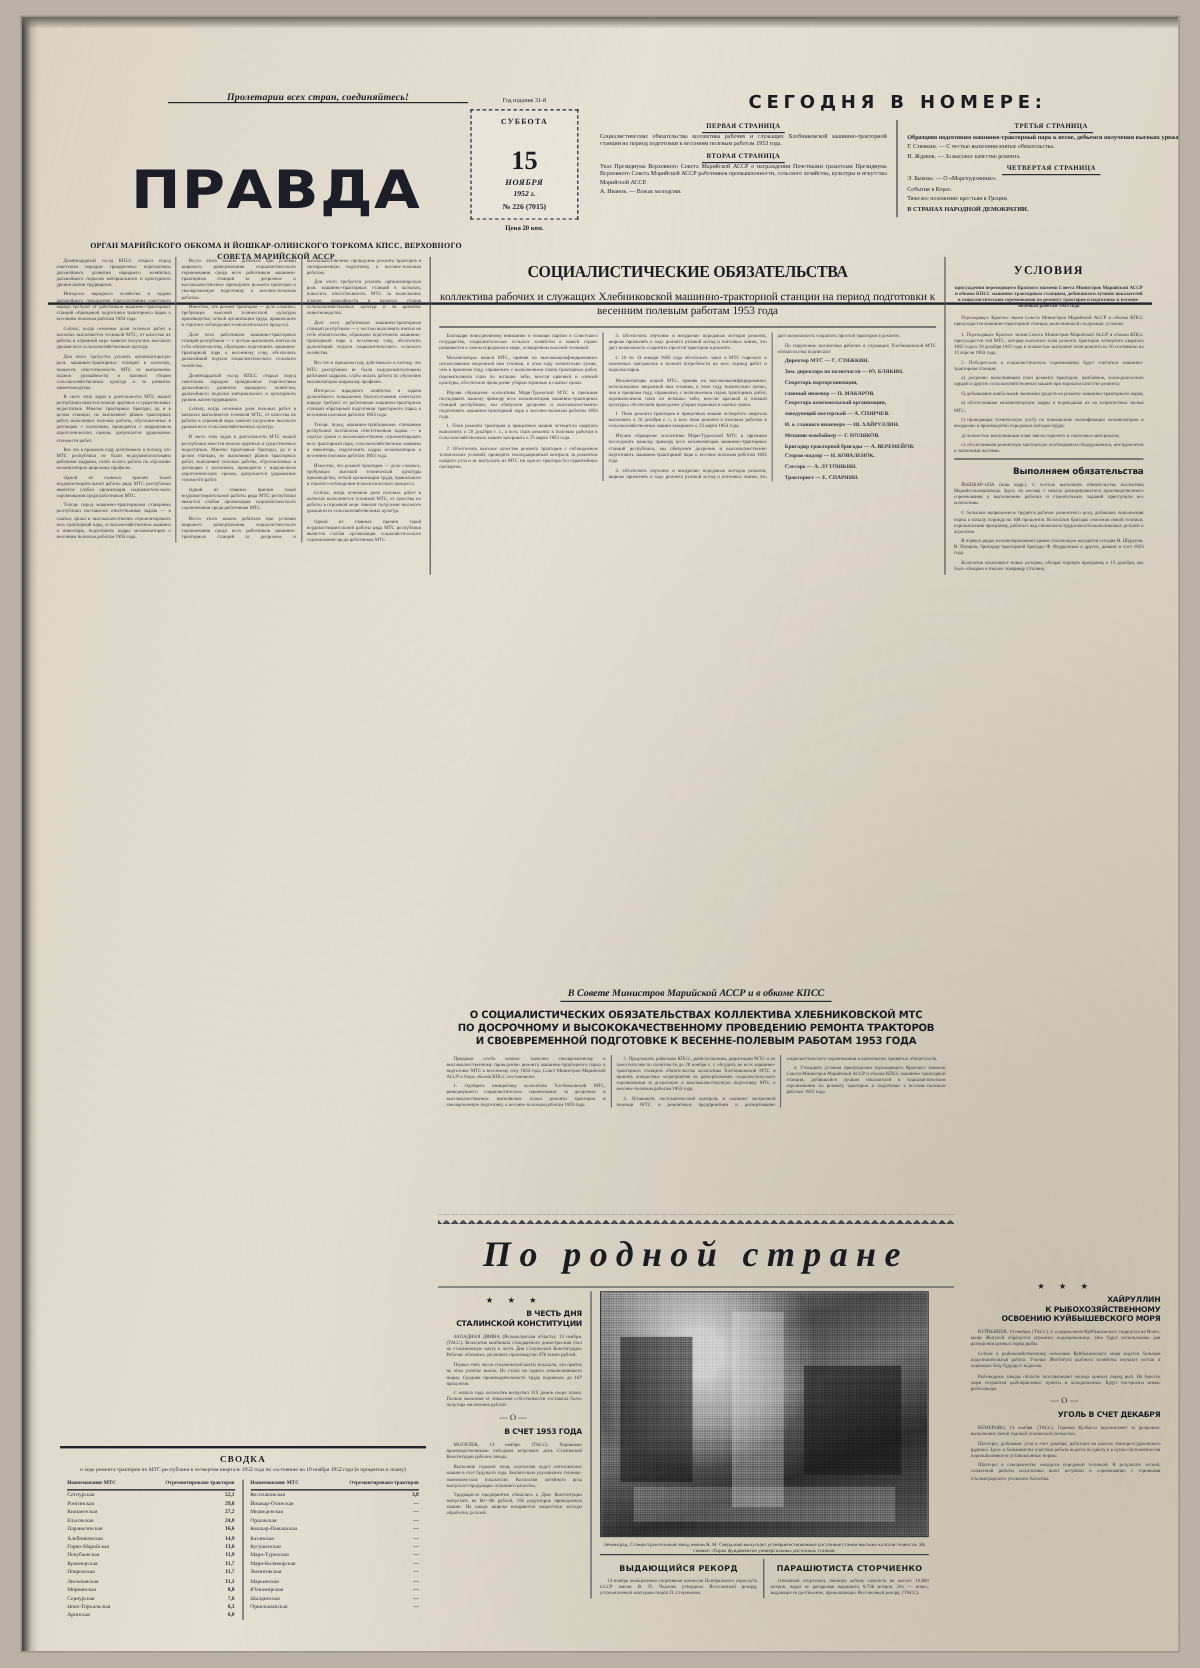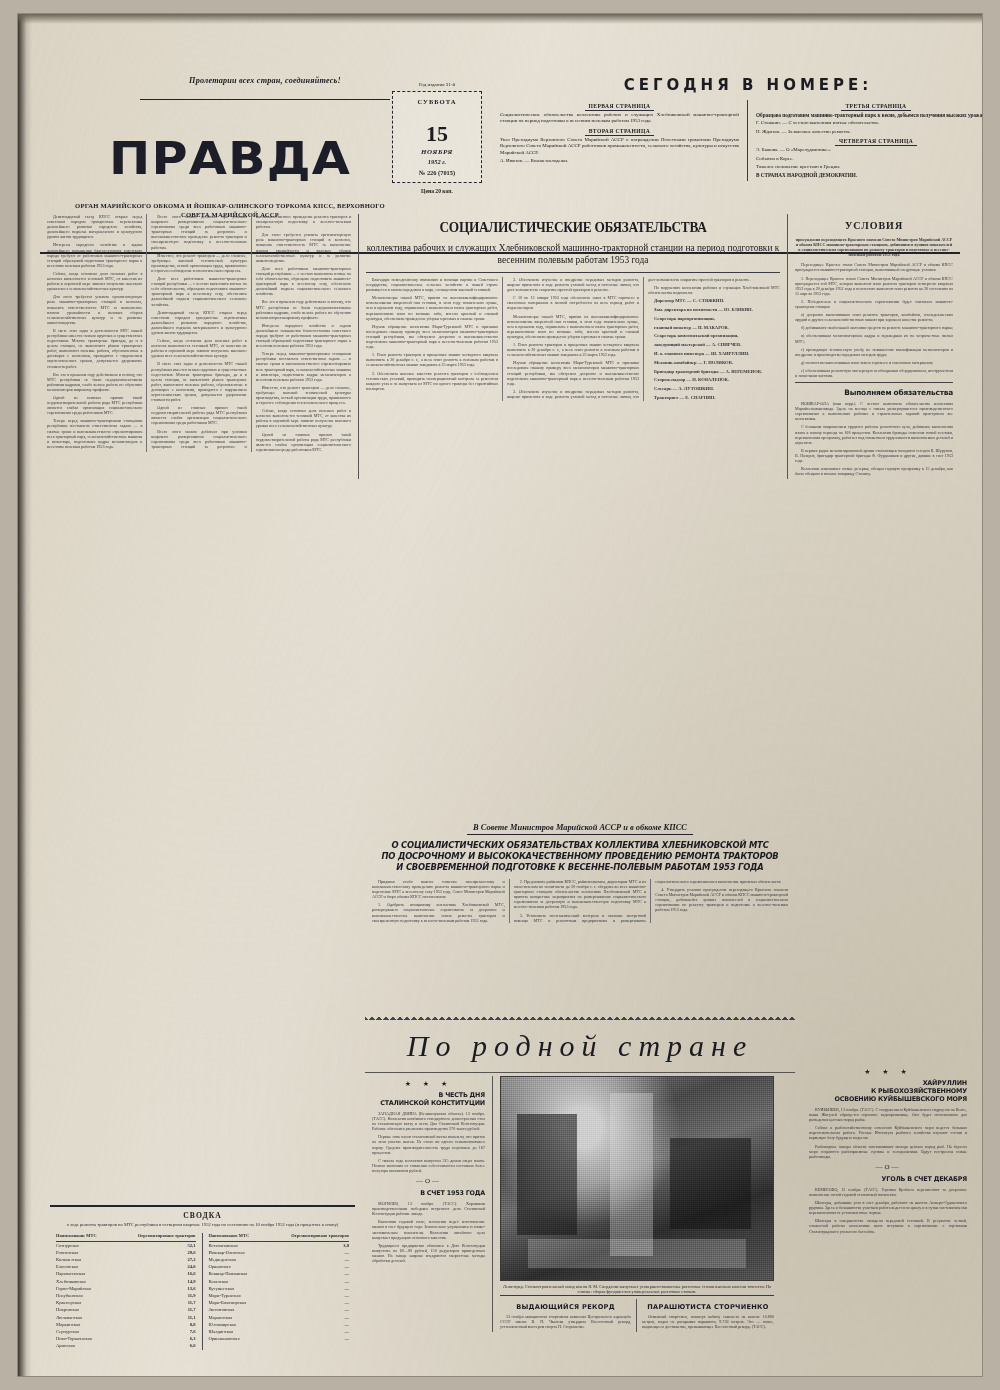--- a/index.html
+++ b/index.html
@@ -31,21 +31,21 @@
   .tiny{font-size:4.1px;line-height:5.1px;text-align:justify;color:#2a2a32;}
   .tiny p{margin:0 0 3px 0;text-indent:6px;}
   .blur{filter:blur(.22px);opacity:.93;}
   .ctr{text-align:center;}
 
   
   #masthead{position:absolute;left:0;top:0;width:964px;height:176px;}
   #slogan{
     position:absolute;left:100px;top:52px;width:250px;
     text-align:center;font-style:italic;font-weight:bold;font-size:8.2px;
-    border-bottom:1.6px solid #22222c;padding-bottom:14px;letter-spacing:.2px;
+    border-bottom:1.6px solid #22222c;padding-bottom:0;letter-spacing:.2px;
   }
   #title-marii{
     position:absolute;left:40px;top:70px;width:300px;text-align:center;
     font-size:37px;font-weight:bold;letter-spacing:3px;line-height:40px;
     color:#1d1d27;
   }
   #title-pravda{
     position:absolute;left:40px;top:112px;width:300px;text-align:center;
     font-family:"DejaVu Sans", sans-serif;
     font-size:44px;font-weight:bold;letter-spacing:1px;line-height:46px;
@@ -101,32 +101,32 @@
   .hl-a{font-size:16.5px;line-height:19px;letter-spacing:.4px;}
   .hl-b{font-family:"DejaVu Sans", sans-serif;font-size:14px;line-height:16px;letter-spacing:-.3px;transform:scaleX(.95);}
   .sub-b{font-size:9.4px;line-height:12px;text-align:center;margin:2px 0 6px;}
   .hl-c{font-size:10px;letter-spacing:1px;}
 
   .three{column-count:3;column-gap:9px;column-rule:1px solid #6a6a72;}
   .itheading{text-align:center;font-style:italic;font-weight:bold;font-size:8.4px;margin:4px 0 2px;}
   .itheading-u{display:inline-block;border-bottom:1.4px solid #23232d;padding:0 6px 2px;}
   .decree-title{
     font-family:"DejaVu Sans", sans-serif;text-align:center;font-weight:bold;
-    font-size:8.4px;line-height:11px;letter-spacing:-.2px;margin:5px 6px 6px;font-style:italic;
+    font-size:8.4px;line-height:11px;letter-spacing:-.2px;margin:5px 6px 6px;
   }
   .zigzag{
     height:8px;
     background-image:
       linear-gradient(45deg,#2b2b35 25%,transparent 25%),
       linear-gradient(-45deg,#2b2b35 25%,transparent 25%);
     background-size:7px 8px;background-position:0 0,0 0;
     opacity:.85;
   }
   #banner{
-    text-align:center;font-style:italic;font-weight:normal;
+    text-align:center;font-style:italic;font-weight:bold;
     font-size:30px;letter-spacing:7px;line-height:38px;margin:7px 0 7px;
   }
   .stars{text-align:center;font-size:7px;letter-spacing:5px;margin:4px 0 3px;}
   .secthead{
     font-family:"DejaVu Sans", sans-serif;font-weight:bold;
     font-size:6.4px;line-height:8px;text-align:right;margin:3px 0 4px;letter-spacing:-.2px;
   }
   .caphead{
     font-family:"DejaVu Sans", sans-serif;font-weight:bold;font-size:6.6px;
     text-align:center;margin:4px 0 3px;letter-spacing:.3px;

